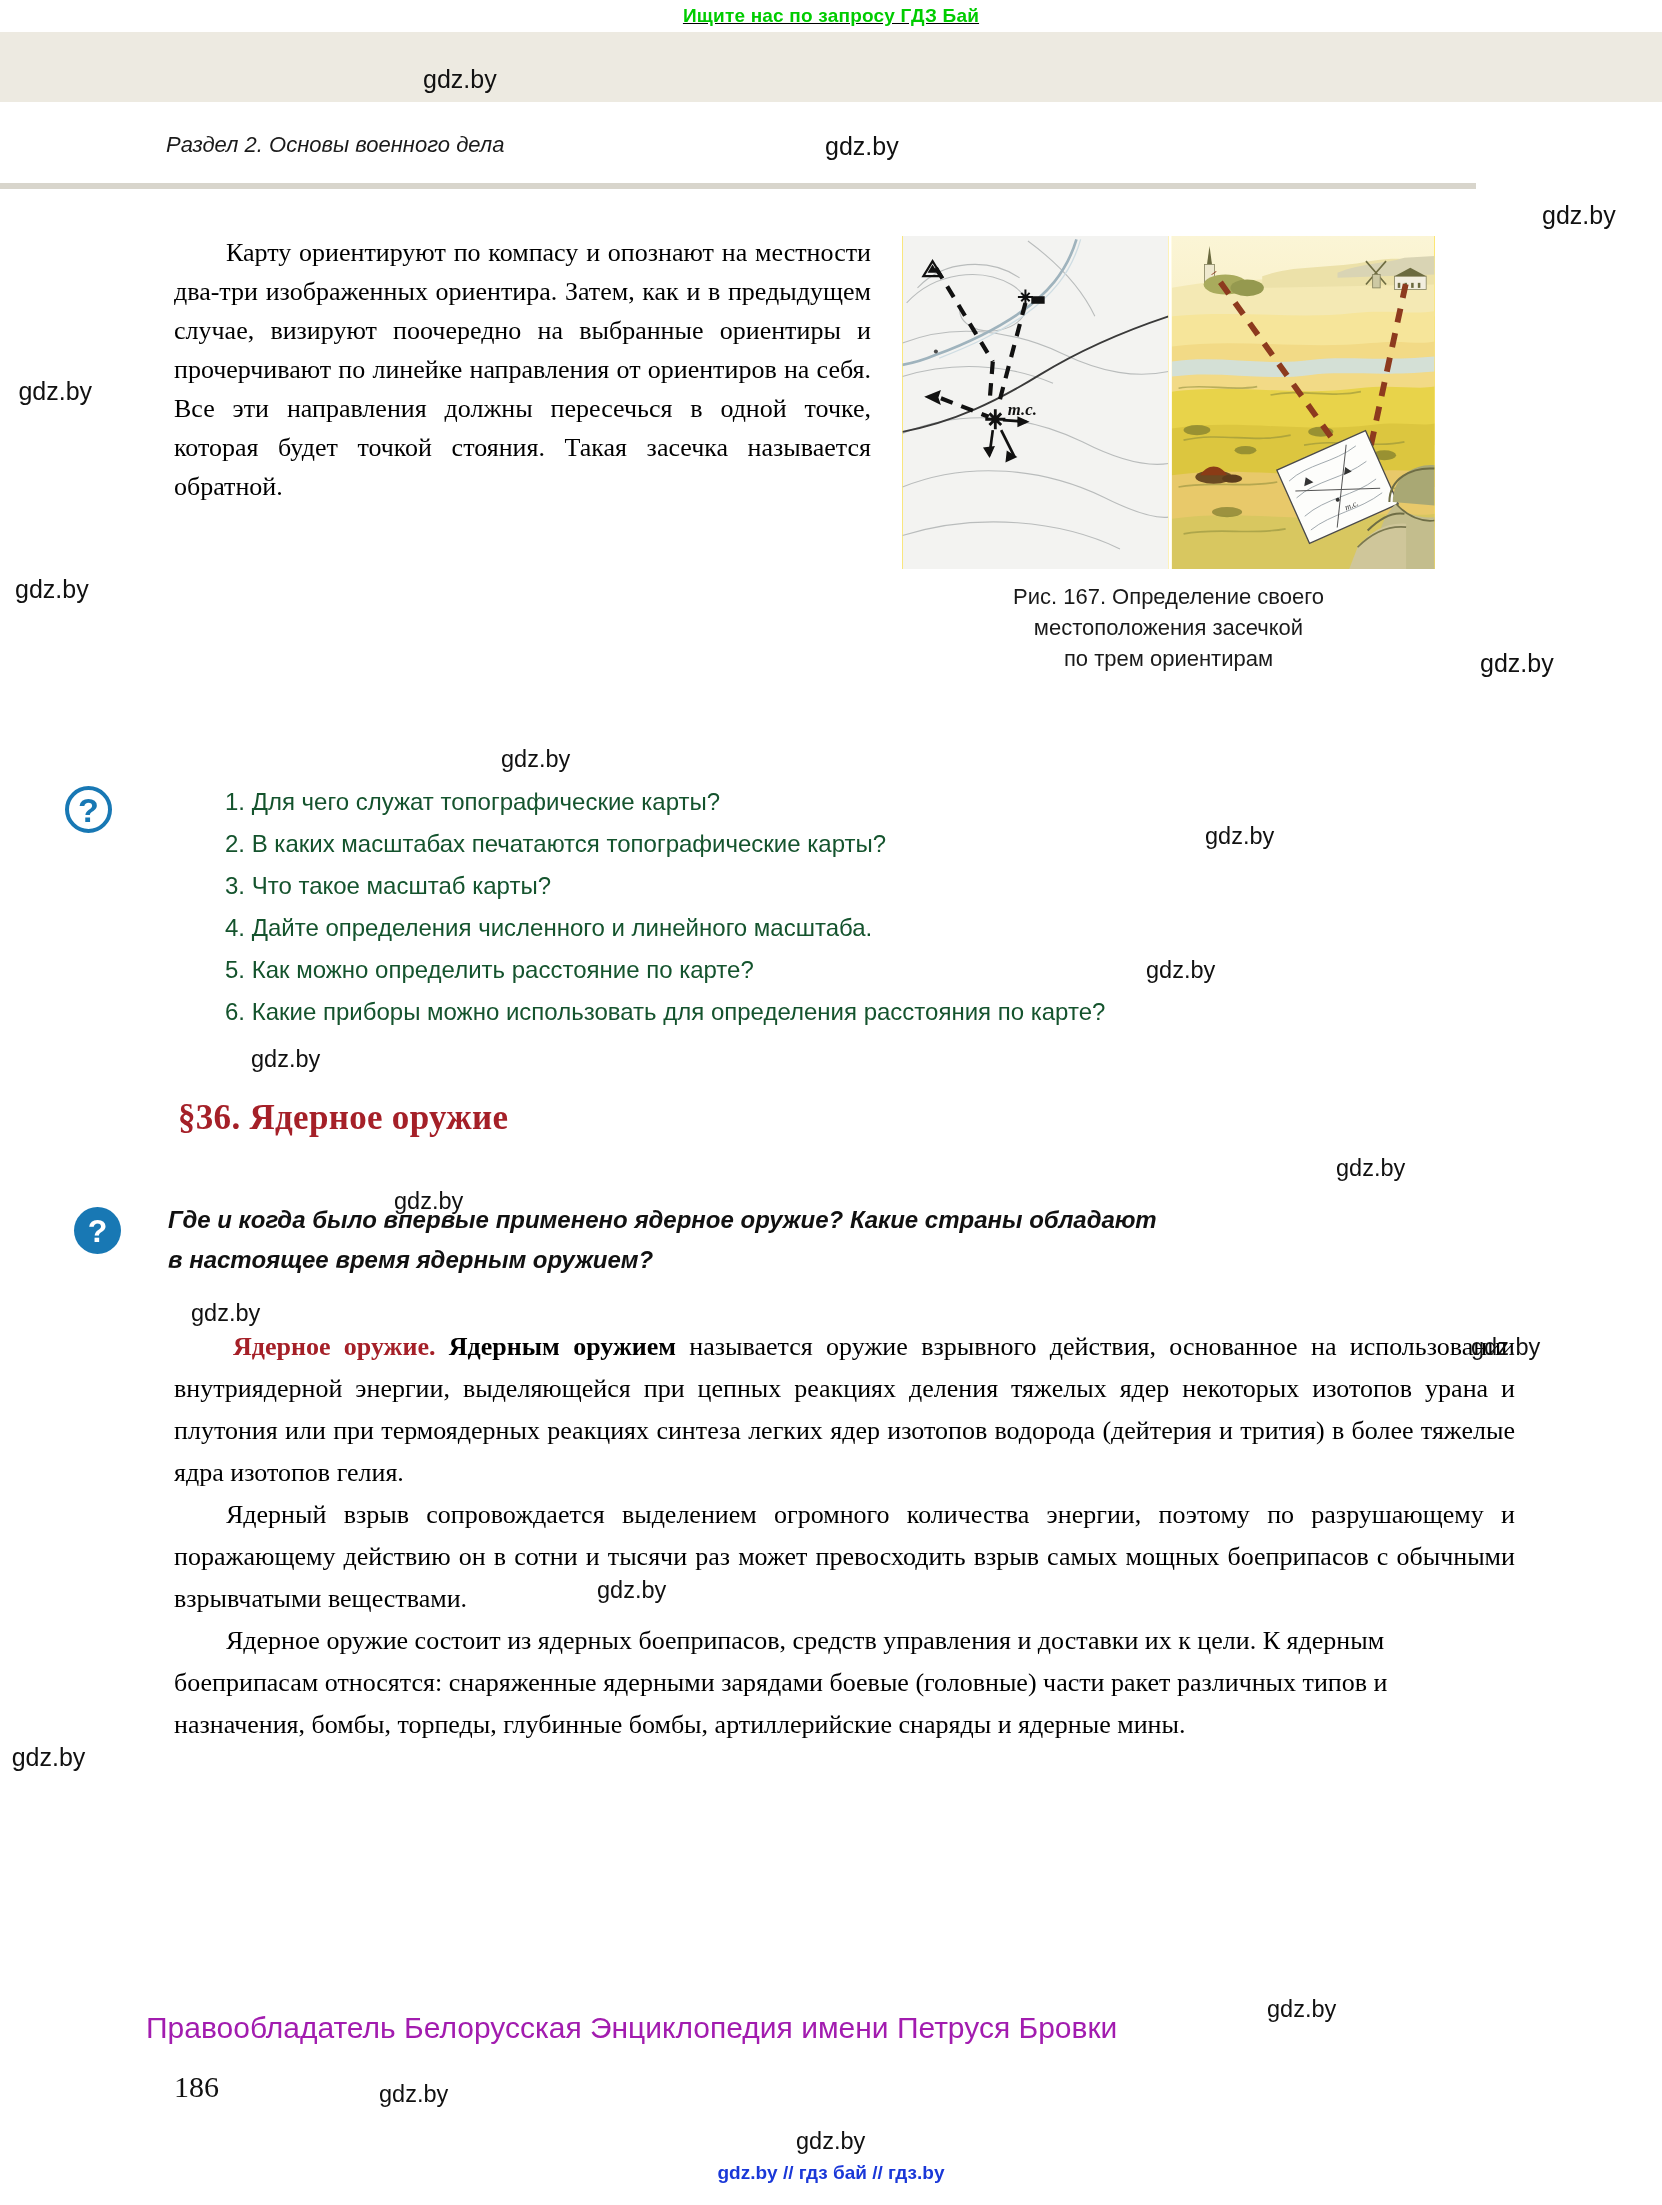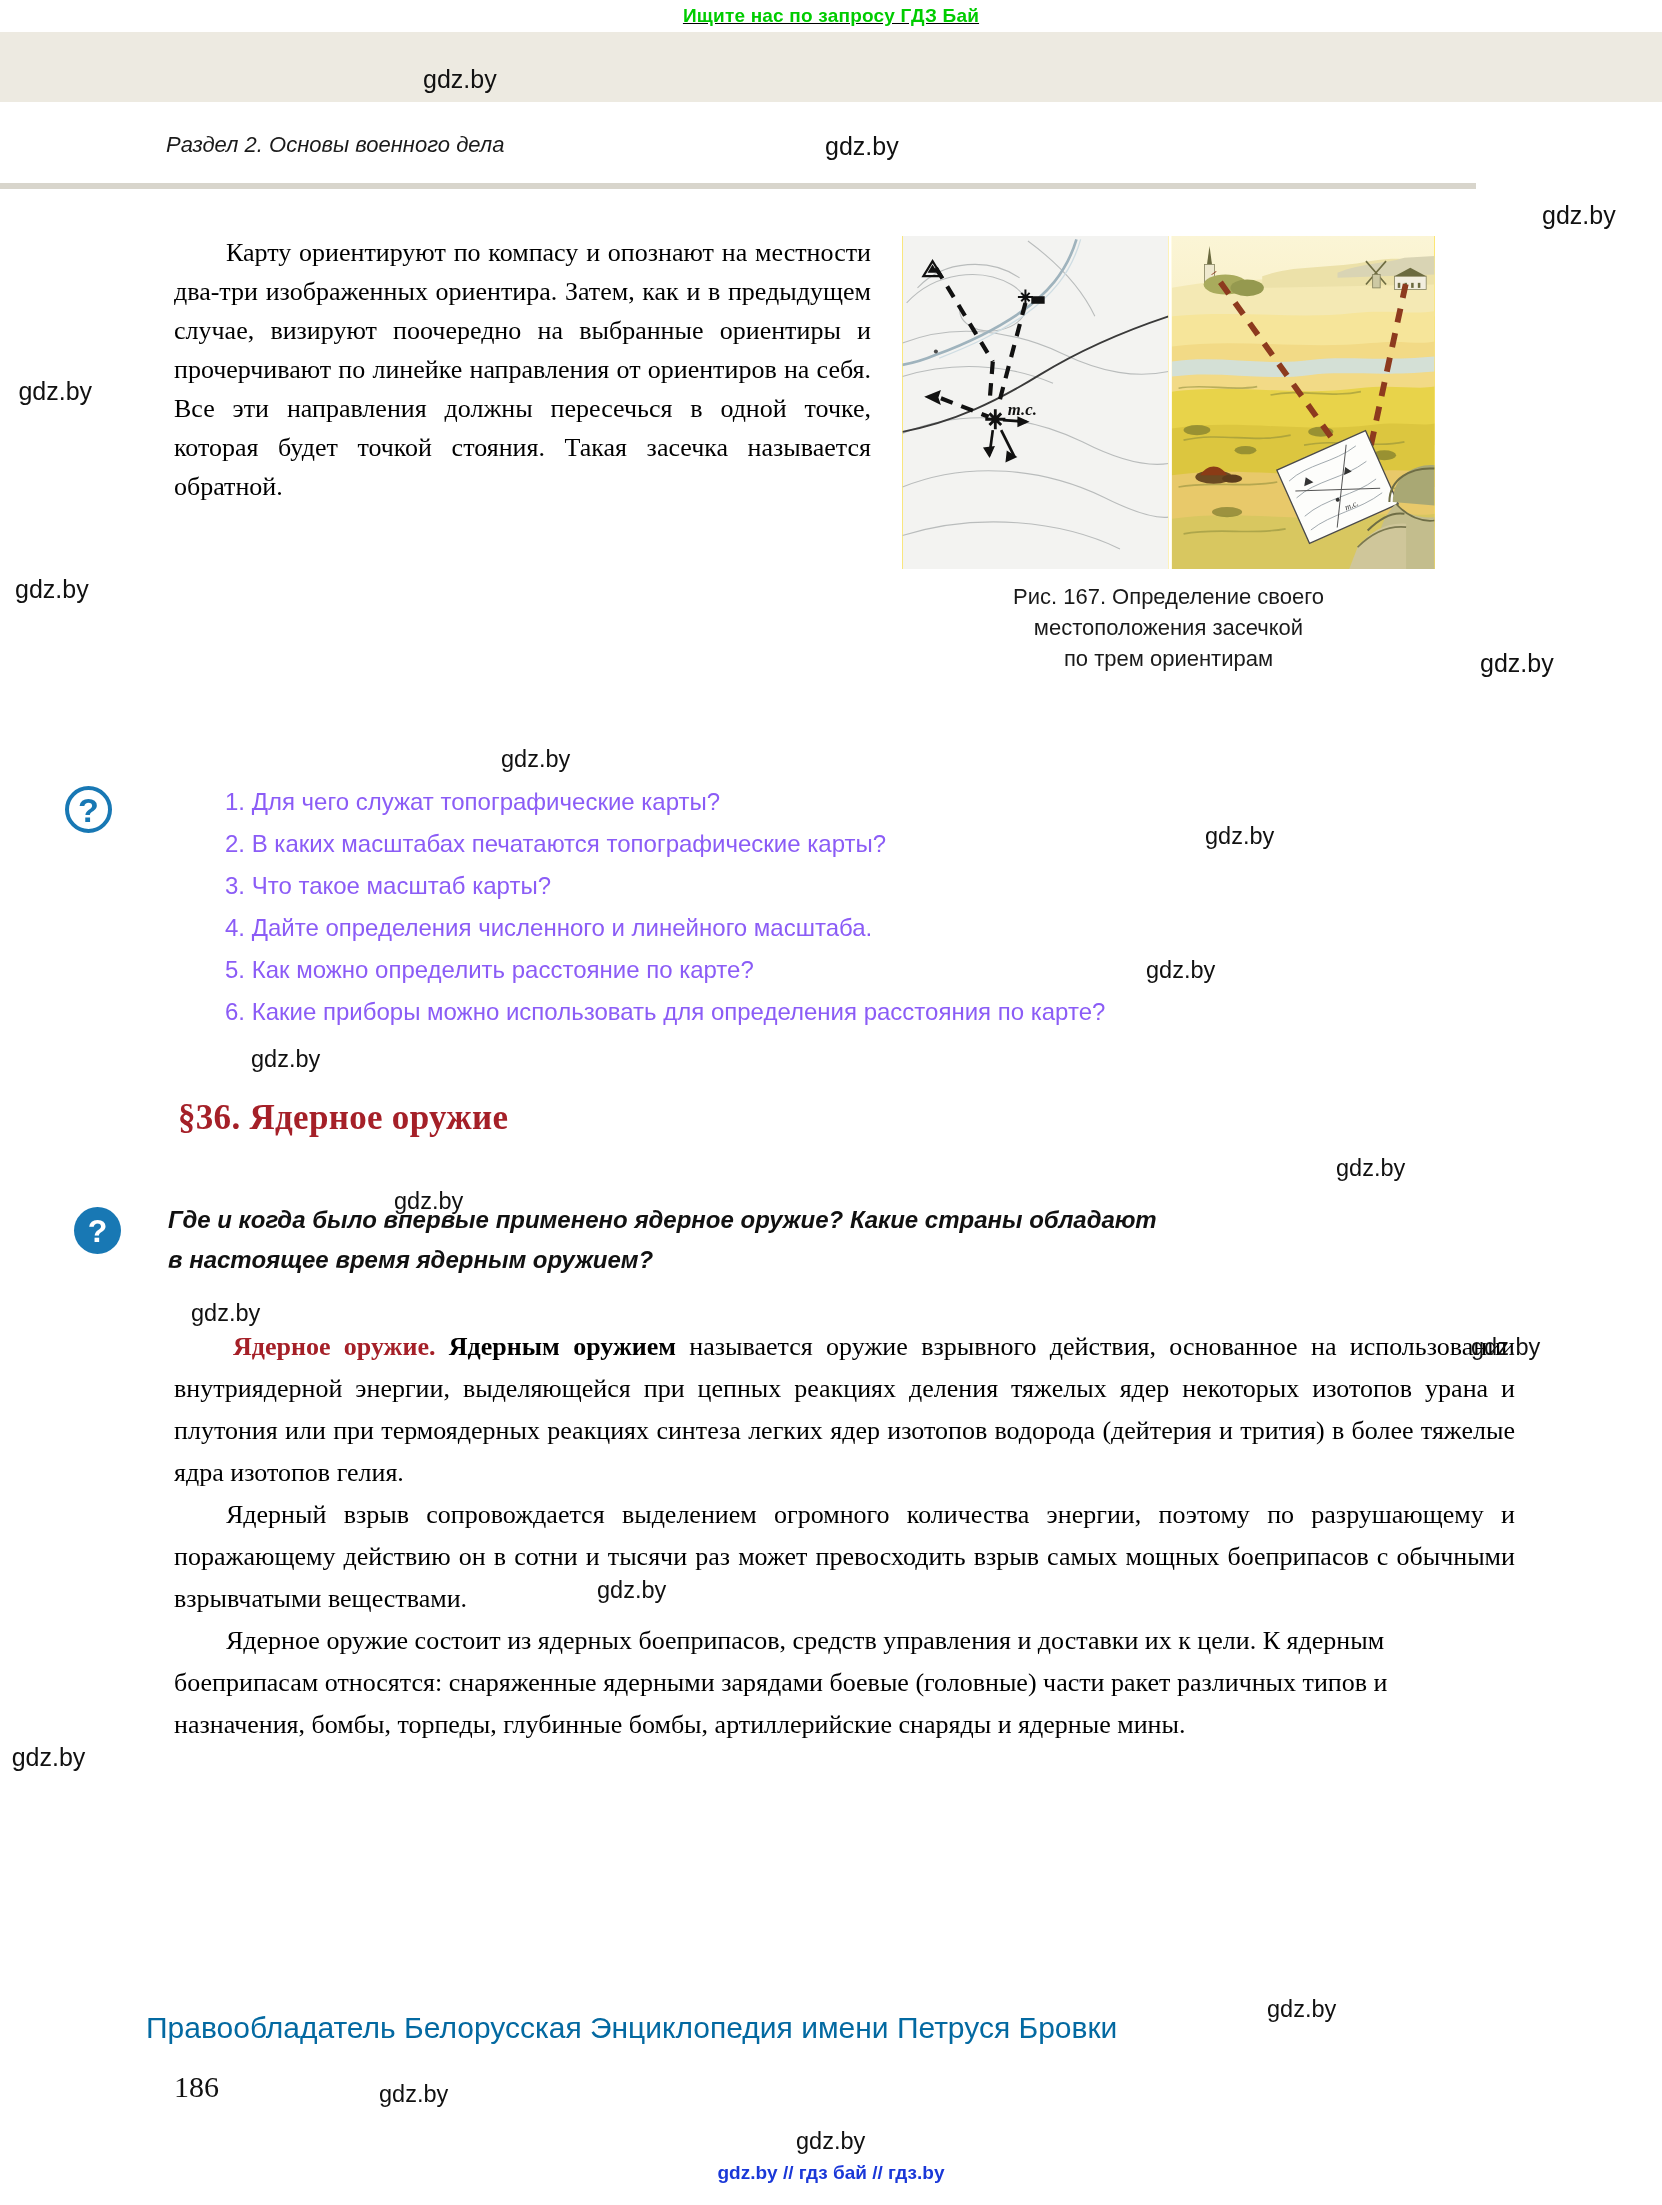--- a/index.html
+++ b/index.html
@@ -137,21 +137,21 @@
   }
 
   #questions-icon { left: 65px; top: 786px; }
   #questions-list {
     position: absolute;
     left: 225px;
     top: 781px;
     width: 1341px;
     font-size: 24px;
     line-height: 42px;
-    color: #8b5cf6;
+    color: #14532d;
   }
   #questions-list .q-item { white-space: nowrap; }
 
   
   #section-heading {
     position: absolute;
     left: 178px;
     top: 1098px;
     font-size: 35px;
     font-weight: bold;
@@ -193,21 +193,21 @@
   .term-bold { font-weight: bold; }
 
   
   #copyright-watermark {
     position: absolute;
     left: 146px;
     top: 2011px;
     width: 1374px;
     text-align: left;
     font-size: 30px;
-    color: #0369a1;
+    color: #a21caf;
     white-space: nowrap;
   }
   #page-number {
     position: absolute;
     left: 174px;
     top: 2070px;
     font-size: 30px;
     color: #111;
     font-family: "Liberation Serif", "DejaVu Serif", serif;
   }

